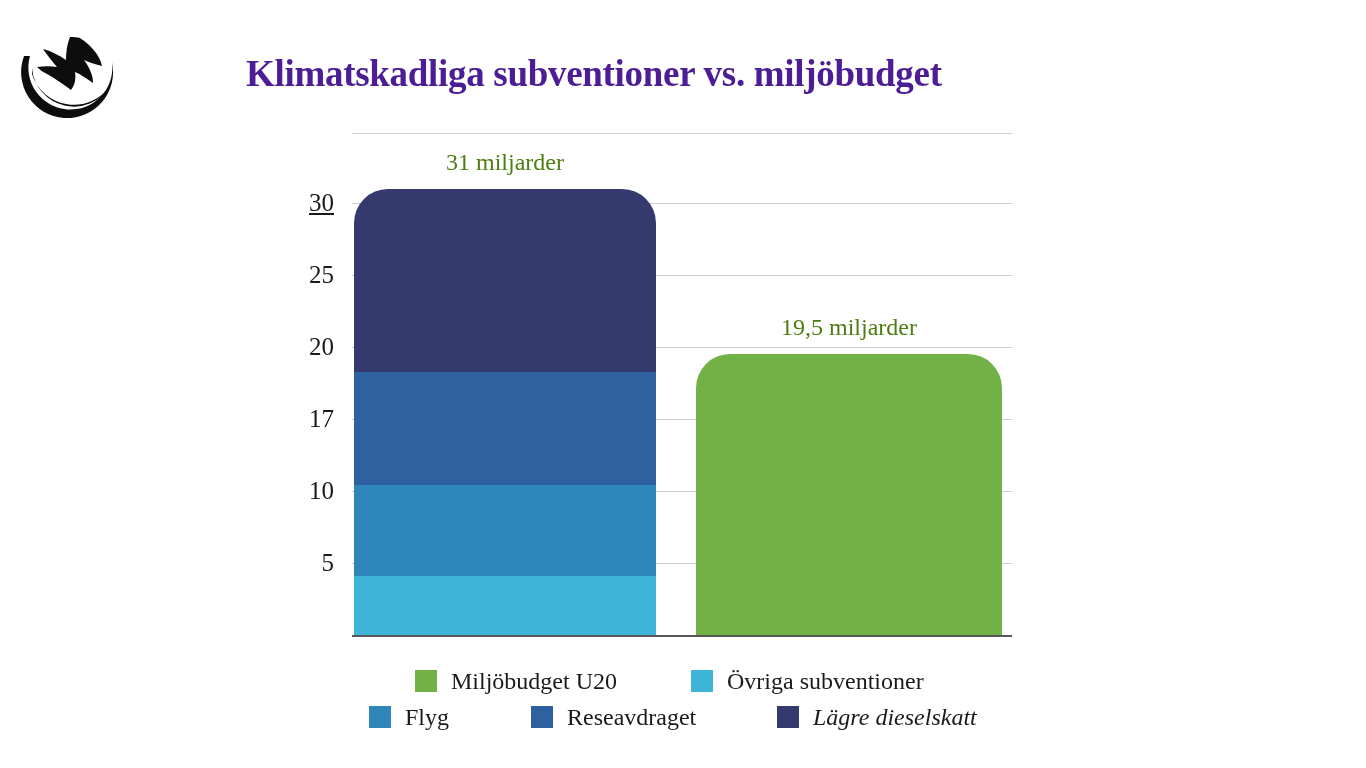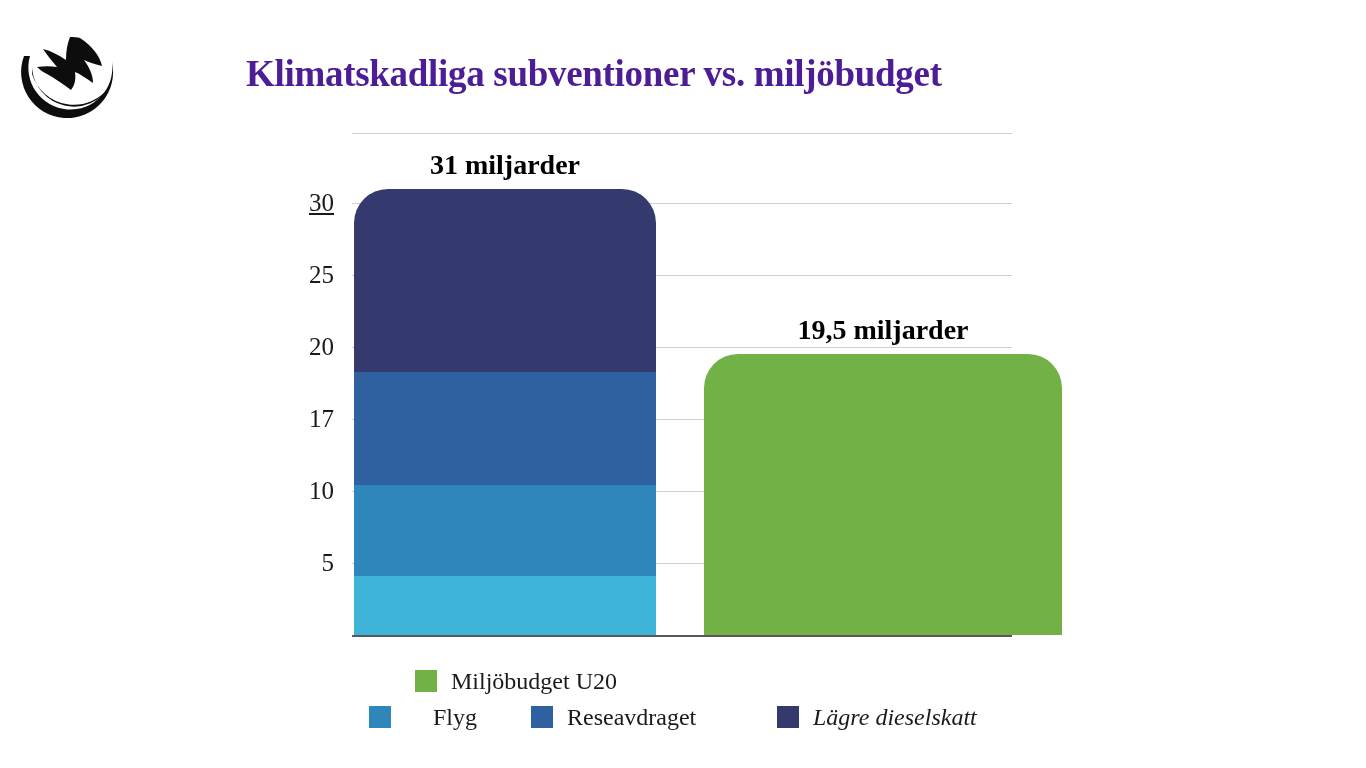--- a/index.html
+++ b/index.html
@@ -91,33 +91,33 @@
   .seg {
     position: absolute;
     left: 0;
     width: 100%;
   }
   .bar-label {
     position: absolute;
     left: 50%;
     transform: translateX(-50%);
     font-family: "Liberation Serif", serif;
-    font-weight: bold;
-    font-size: 28px;
-    color: #000000;
+    font-weight: normal;
+    font-size: 24px;
+    color: #4d7c0f;
     white-space: nowrap;
   }
 
   #bar-stacked {
     left: 2px;
     width: 302px;
   }
   #bar-green {
-    left: 352px;
-    width: 358px;
+    left: 344px;
+    width: 306px;
   }
 
   
   #legend {
     position: absolute;
     left: 352px;
     top: 663px;
     width: 660px;
     height: 72px;
   }
@@ -205,21 +205,25 @@
     </div>
 
     <div id="baseline"></div>
   </div>
 
   <div id="legend">
     <div class="legend-item" style="left:46px; top:6px;">
       <span class="swatch" style="background:#71b145;"></span>
       <span class="legend-label">Miljöbudget U20</span>
     </div>
-    <div class="legend-item" style="left:0px; top:42px;gap:28px;">
+    <div class="legend-item" style="left:322px; top:6px;">
+      <span class="swatch" style="background:#3fb4d9;"></span>
+      <span class="legend-label">Övriga subventioner</span>
+    </div>
+    <div class="legend-item" style="left:0px; top:42px;">
       <span class="swatch" style="background:#2f86ba;"></span>
       <span class="legend-label">Flyg</span>
     </div>
     <div class="legend-item" style="left:162px; top:42px;">
       <span class="swatch" style="background:#2f61a0;"></span>
       <span class="legend-label">Reseavdraget</span>
     </div>
     <div class="legend-item" style="left:408px; top:42px;font-style:italic;">
       <span class="swatch" style="background:#343a6e;"></span>
       <span class="legend-label">Lägre dieselskatt</span>

